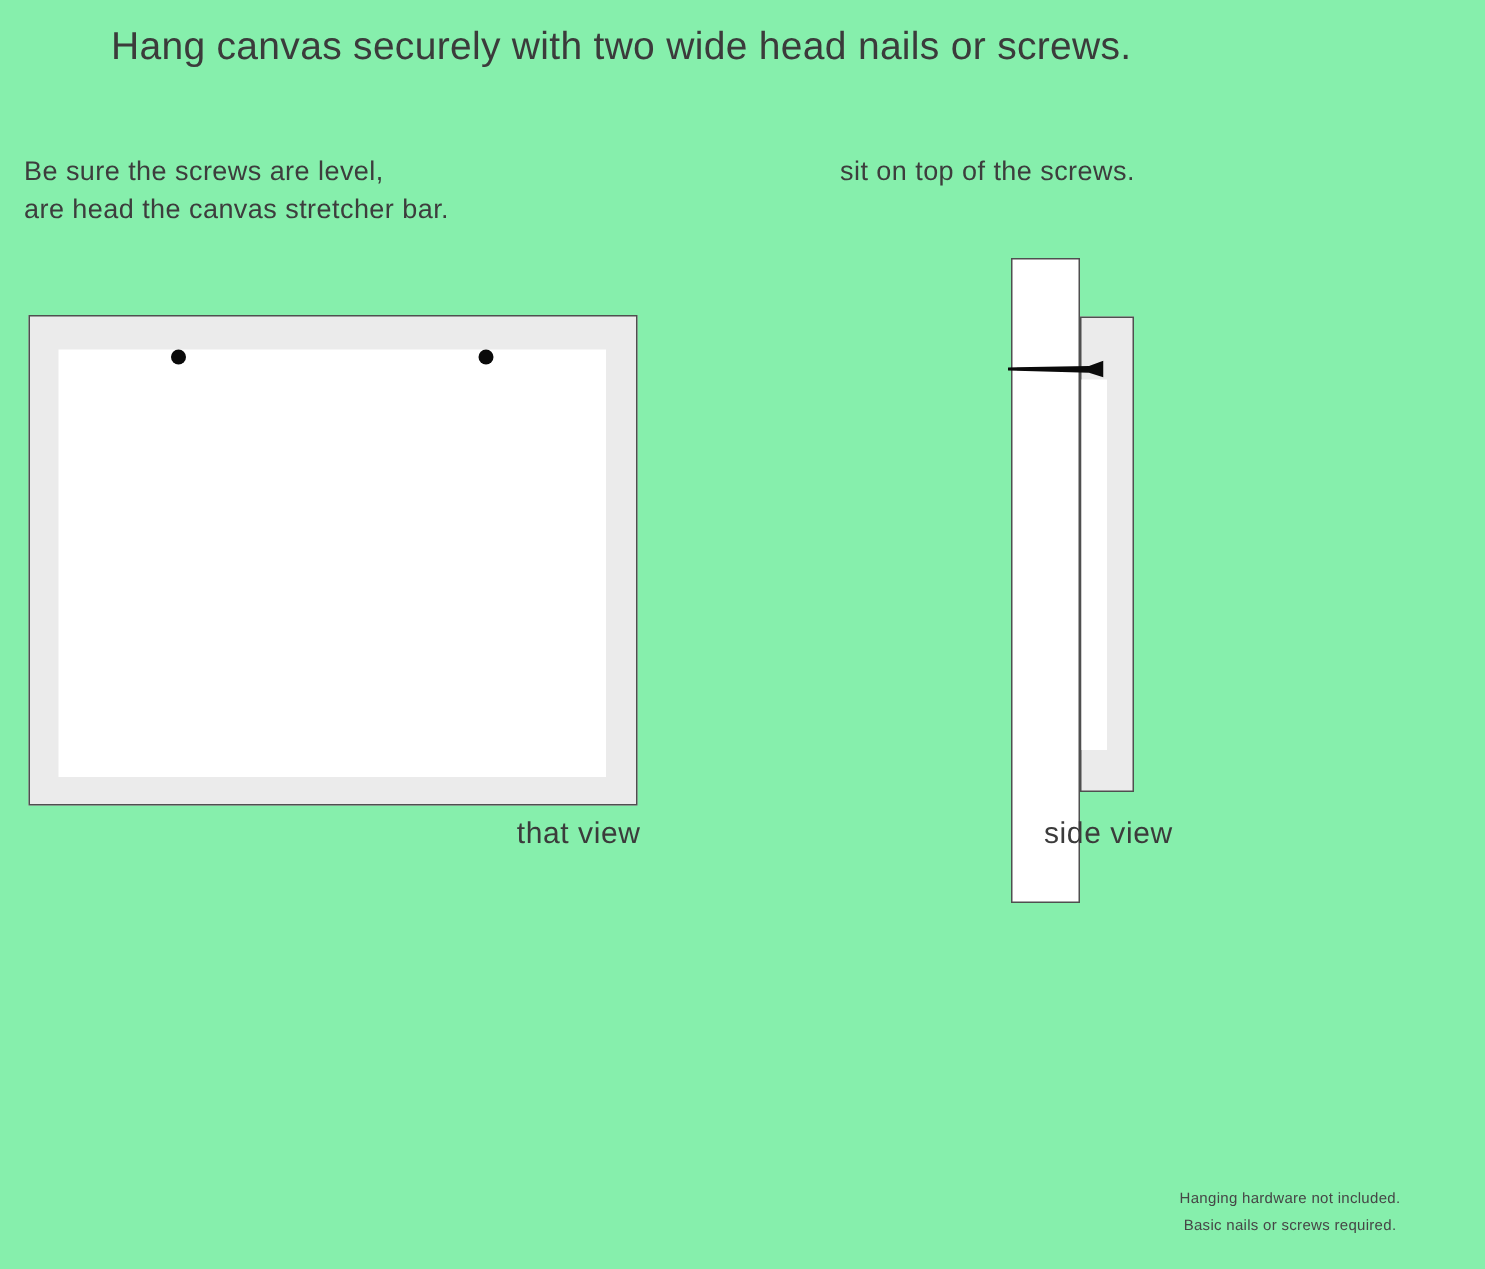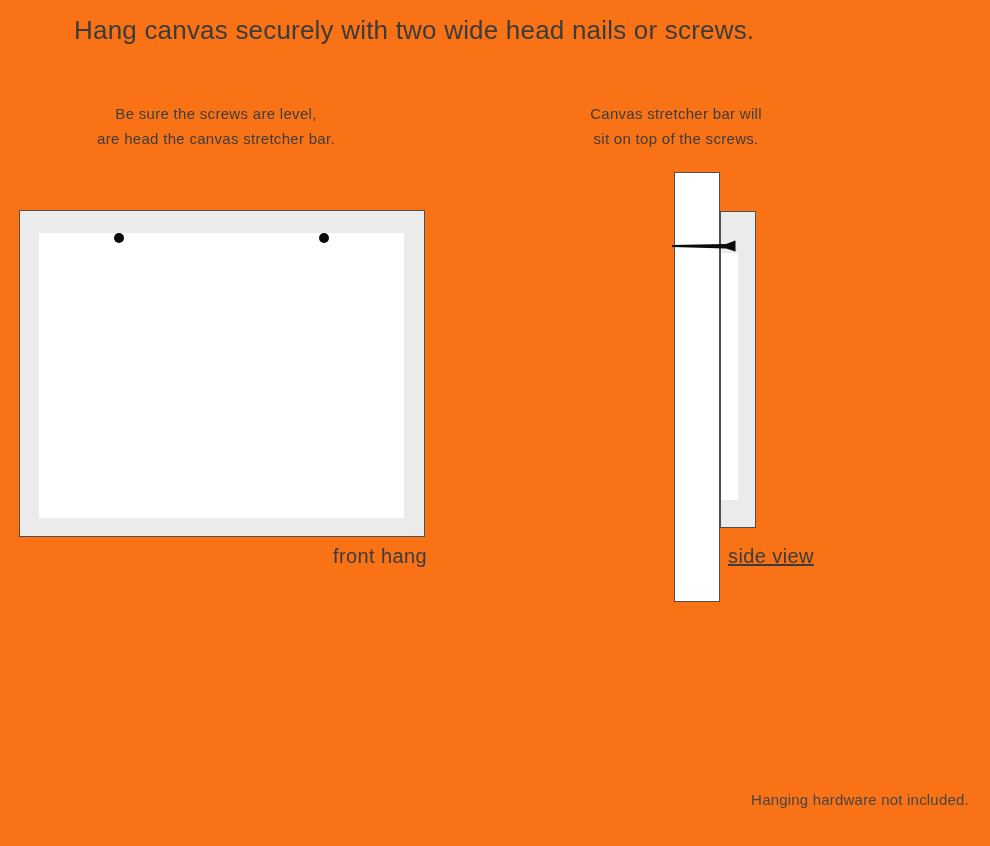--- a/index.html
+++ b/index.html
@@ -1,54 +1,54 @@
 <!DOCTYPE html>
 <html><head>
 <meta charset="utf-8">
 <style>
   * { margin: 0; padding: 0; box-sizing: border-box; }
   html, body { background: #ffffff; }
   .page {
     position: relative;
     width: 990px;
     height: 846px;
-    background: #f97316;
+    background: #86efac;
     font-family: "Liberation Sans", sans-serif;
     color: #3d3d3d;
     overflow: hidden;
   }
   .abs { position: absolute; }
   .title {
     left: 74px; top: 15px;
     font-size: 26px;
     font-weight: 300;
     letter-spacing: 0.2px;
     color: #3b3b3b;
     white-space: nowrap;
   }
   .para {
     top: 102px;
-    font-size: 15px;
+    font-size: 18px;
     font-weight: 300;
     line-height: 24.5px;
     letter-spacing: 0.3px;
-    text-align: center;
+    text-align: left;
     color: #3d3d3d;
   }
   .para-front { left: 16px;  width: 400px; }
   .para-side  { left: 560px; width: 232px; }
   .caption {
     top: 545px;
     font-size: 20px;
     font-weight: 300;
     letter-spacing: 0.4px;
     color: #3b3b3b;
   }
   .caption-front { left: 227px; width: 200px; text-align: right; }
-  .caption-side  { left: 728px; text-decoration: underline; }
+  .caption-side  { left: 696px; }
 
   
   .fv-outer {
     left: 19px; top: 210px;
     width: 406px; height: 327px;
     background: #ebebeb;
     border: 1px solid #4f4f4f;
   }
   .fv-inner {
     left: 19px; top: 22px;
@@ -80,56 +80,56 @@
   .sv-canvas-inner {
     left: 721px; top: 253px;
     width: 17px; height: 247px;
     background: #ffffff;
   }
   .nail-svg { left: 670px; top: 235px; width: 68px; height: 20px; }
 
   .footer-note {
     left: 744px; top: 791px; width: 232px;
     text-align: center;
-    font-size: 15px;
+    font-size: 10px;
     font-weight: 300;
     line-height: 17.5px;
     letter-spacing: 0.2px;
     color: #464646;
   }
 </style>
 </head>
 <body>
 
 <div class="page">
 
   <h1 class="abs title">Hang canvas securely with two wide head nails or screws.</h1>
 
   <div class="abs para para-front">
     <div>Be sure the screws are level,</div>
     <div>are head the canvas stretcher bar.</div>
   </div>
 
   <div class="abs para para-side">
-    <div>Canvas stretcher bar will</div>
     <div>sit on top of the screws.</div>
   </div>
 
   <div class="abs fv-outer">
     <div class="abs fv-inner"></div>
   </div>
   <div class="abs screw-dot screw-dot-left"></div>
   <div class="abs screw-dot screw-dot-right"></div>
-  <div class="abs caption caption-front">front hang</div>
+  <div class="abs caption caption-front">that view</div>
 
   <div class="abs sv-wall"></div>
   <div class="abs sv-canvas"></div>
   <div class="abs sv-canvas-inner"></div>
   <svg class="abs nail-svg" viewBox="0 0 68 20" xmlns="http://www.w3.org/2000/svg">
     <polygon points="2,10 56,9 65.5,5.5 65.5,16.5 56,13.5 2,12" fill="#0a0a0a"></polygon>
   </svg>
   <div class="abs caption caption-side">side view</div>
 
   <div class="abs footer-note">
     <div>Hanging hardware not included.</div>
+    <div>Basic nails or screws required.</div>
   </div>
 
 </div>
 
 </body></html>

